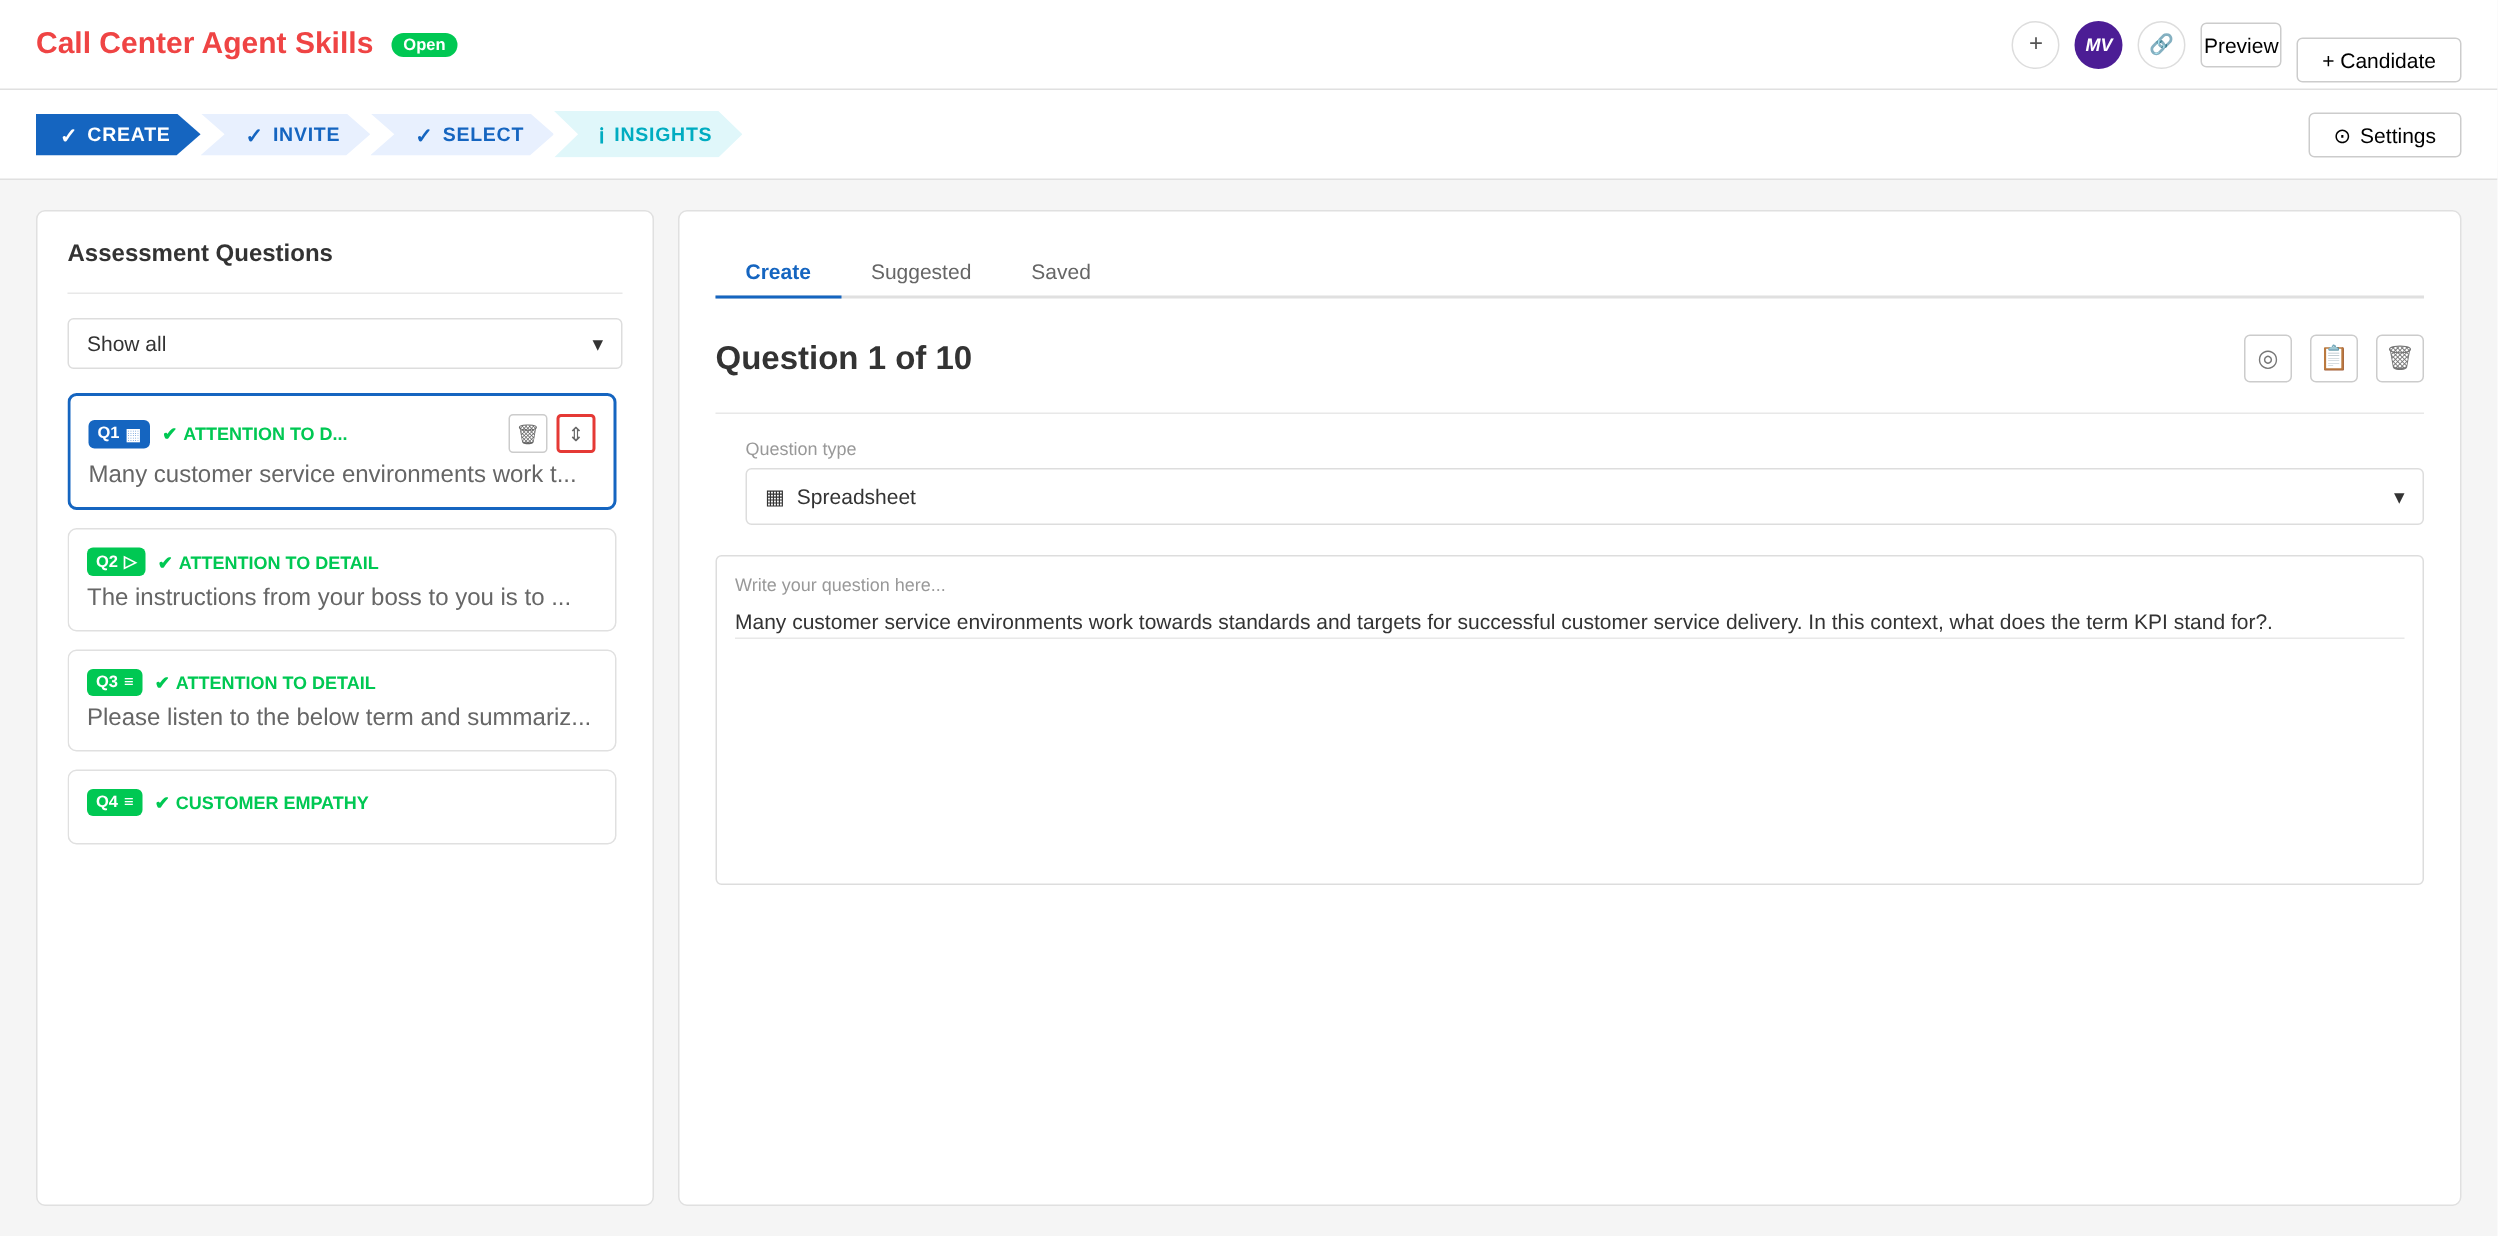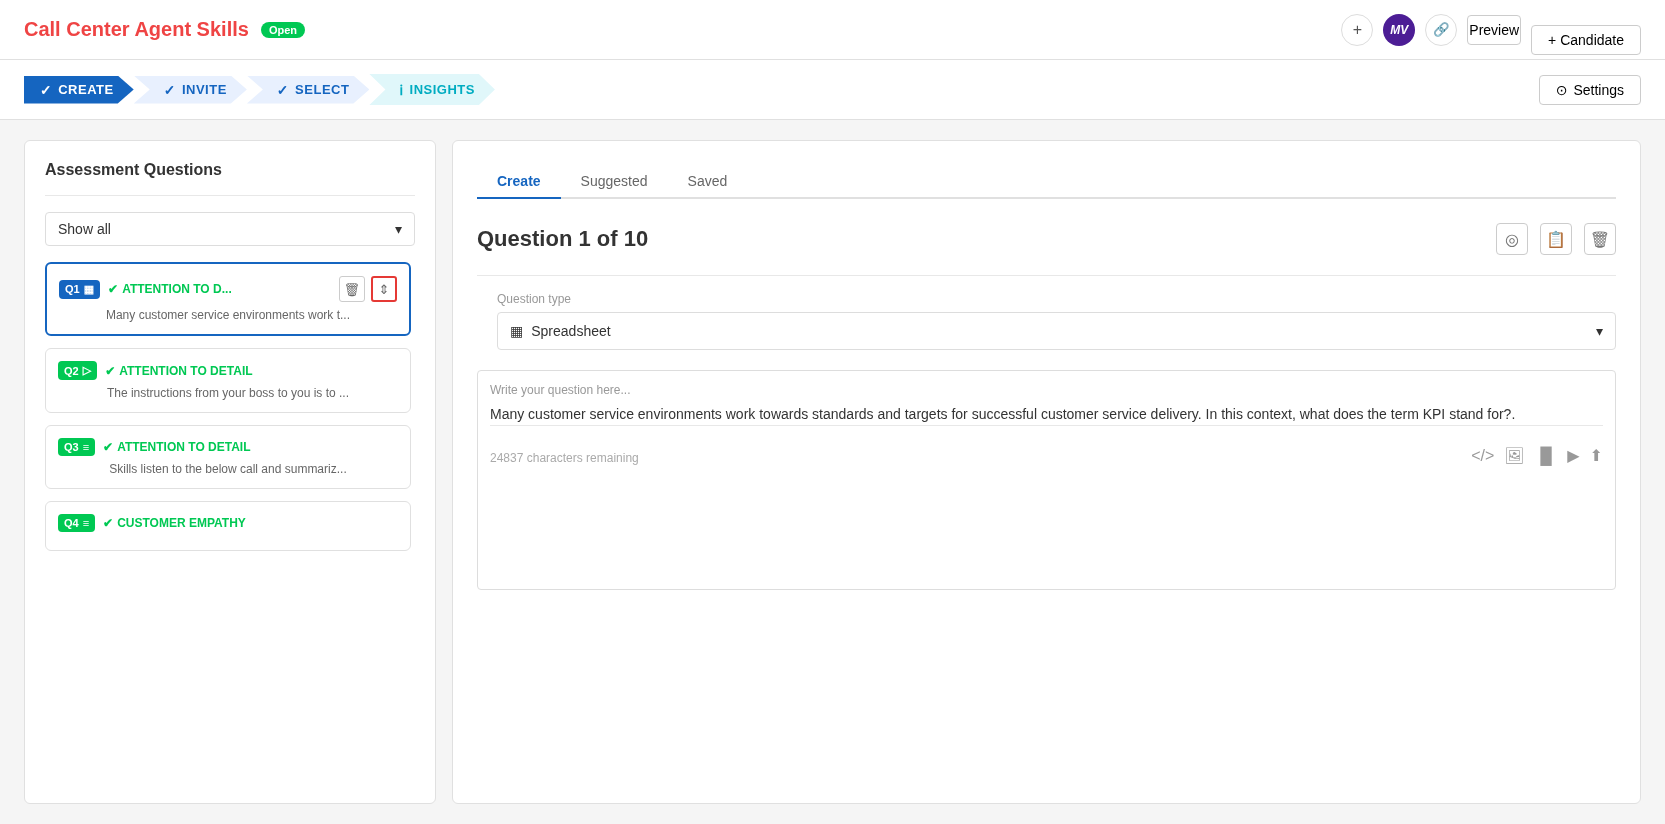--- a/index.html
+++ b/index.html
@@ -45,21 +45,21 @@
 
     .q-card { border: 1px solid #e0e0e0; border-radius: 6px; padding: 12px; margin-bottom: 12px; cursor: pointer; background: #fff; }
     .q-card.active { border: 2px solid #1565c0; }
     .q-card-header { display: flex; align-items: center; gap: 8px; margin-bottom: 6px; }
     .q-number { background: #1565c0; color: #fff; font-size: 11px; font-weight: 700; padding: 3px 6px; border-radius: 4px; display: flex; align-items: center; gap: 4px; }
     .q-number.green { background: #00c853; }
     .q-status { display: flex; align-items: center; gap: 4px; color: #00c853; font-size: 12px; font-weight: 600; }
     .q-actions { margin-left: auto; display: flex; gap: 6px; }
     .q-action-btn { background: none; border: 1px solid #ccc; border-radius: 3px; width: 26px; height: 26px; cursor: pointer; display: flex; align-items: center; justify-content: center; font-size: 13px; color: #666; }
     .q-action-selected { border: 2px solid #e53935; }
-    .q-text { font-size: 12px; color: #666; text-align: center; }
+    .q-text { font-size: 16px; color: #666; }
 
     
     .right-panel { flex: 1; background: #fff; border: 1px solid #e0e0e0; border-radius: 6px; margin-left: 16px; padding: 24px; }
 
     .tabs { display: flex; gap: 0; border-bottom: 2px solid #e0e0e0; margin-bottom: 24px; }
     .tab { padding: 8px 20px; font-size: 14px; cursor: pointer; color: #666; border-bottom: 2px solid transparent; margin-bottom: -2px; }
     .tab.active { color: #1565c0; border-bottom: 2px solid #1565c0; font-weight: 600; }
 
     .question-header { display: flex; align-items: center; justify-content: space-between; margin-bottom: 20px; gap: 40px; }
     .question-title { font-size: 22px; font-weight: 700; }
@@ -168,21 +168,21 @@
         <div class="q-card-header">
           <span class="q-number green">
             <span>Q3</span>
             <span>≡</span>
           </span>
           <span class="q-status">
             <span>✔</span>
             <span>ATTENTION TO DETAIL</span>
           </span>
         </div>
-        <div class="q-text">Skills listen to the below call and summariz...</div>
+        <div class="q-text">Please listen to the below term and summariz...</div>
       </div>
 
       <div class="q-card">
         <div class="q-card-header">
           <span class="q-number green">
             <span>Q4</span>
             <span>≡</span>
           </span>
           <span class="q-status">
             <span>✔</span>
@@ -220,26 +220,16 @@
         <span>▦</span>
         <span style="margin-left:8px; flex:1;">Spreadsheet</span>
         <span>▾</span>
       </div>
     </div>
 
     <div class="question-textarea-container">
       <div class="form-label">Write your question here...</div>
       <div class="question-text" contenteditable="true" style="">Many customer service environments work towards standards and targets for successful customer service delivery. In this context, what does the term KPI stand for?.</div>
       <hr class="divider" style="margin-top: auto;">
-      <div style="display:flex; align-items:center; justify-content:space-between;">
-        <span class="char-count">24837 characters remaining</span>
-        <div class="textarea-actions">
-          <button class="ta-btn">&lt;/&gt;</button>
-          <button class="ta-btn">🖼</button>
-          <button class="ta-btn">▐▌</button>
-          <button class="ta-btn">▶</button>
-          <button class="ta-btn">⬆</button>
-        </div>
-      </div>
     </div>
 
   </div>
 </div>
 
 </body></html>

